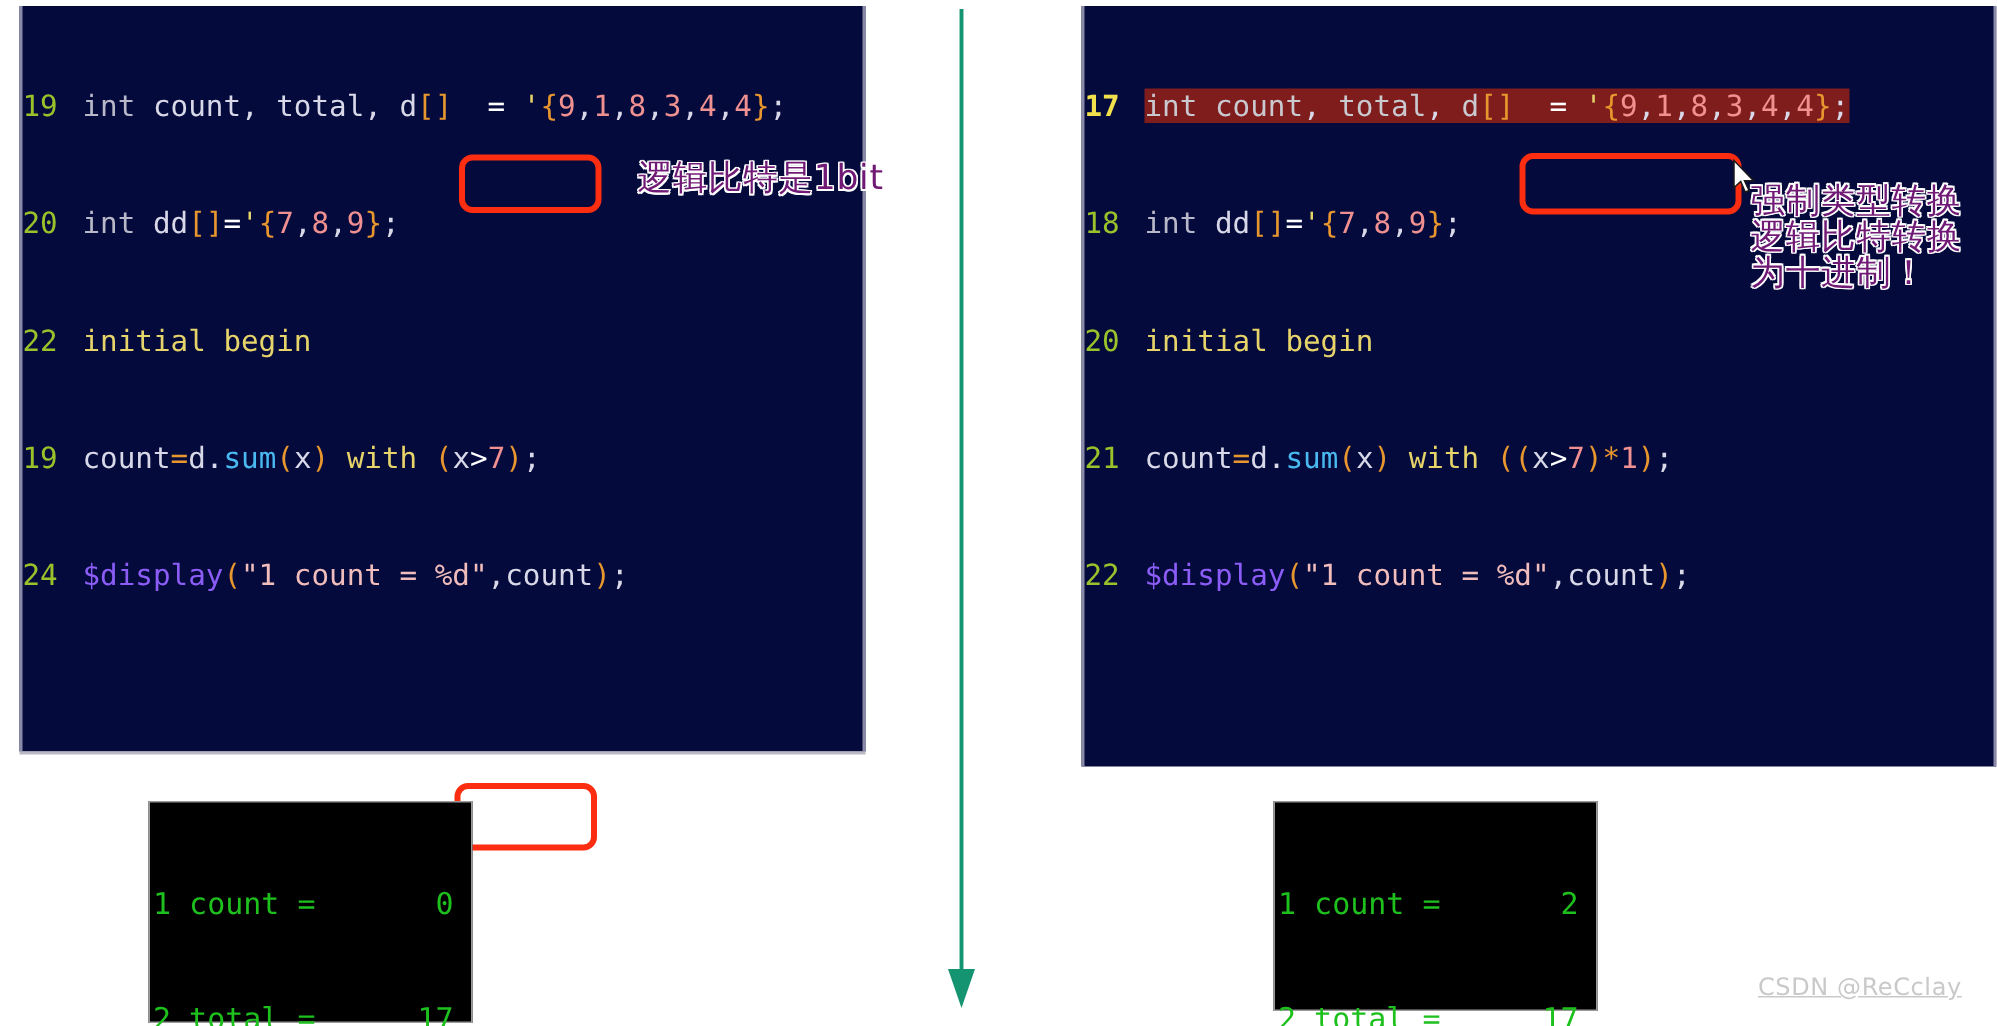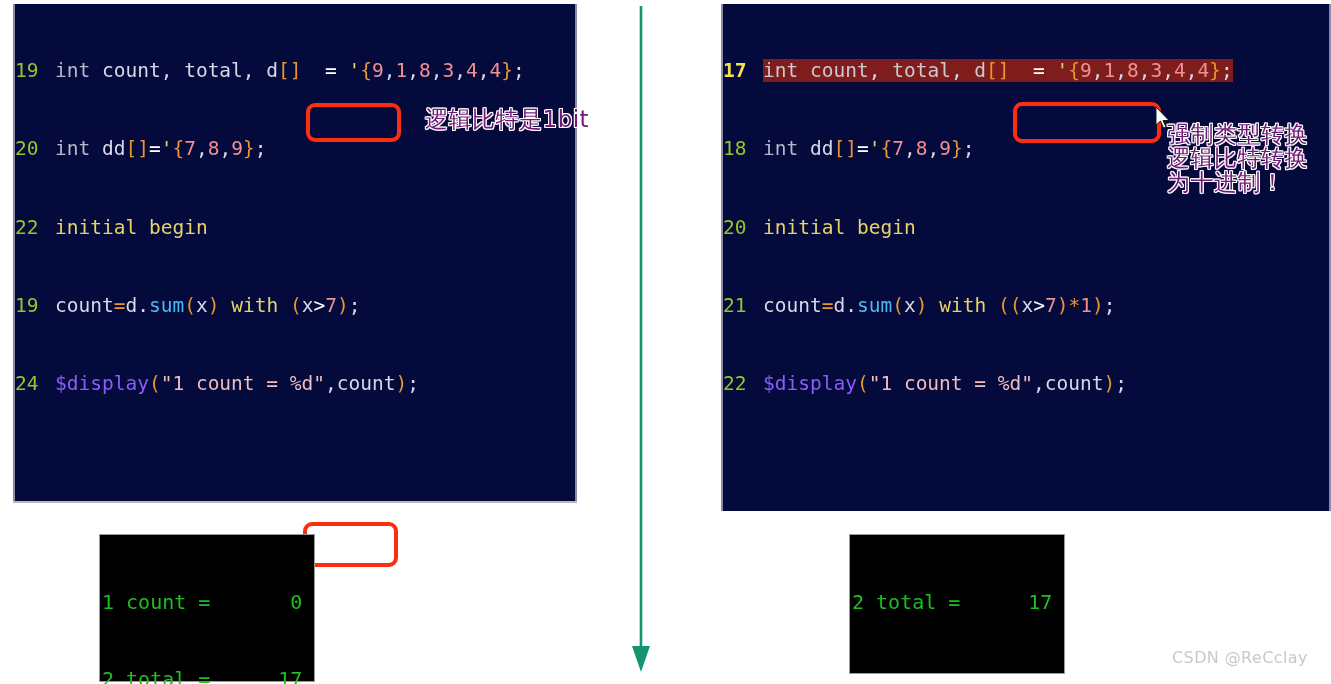--- a/index.html
+++ b/index.html
@@ -134,20 +134,21 @@
 
   
   #watermark {
     position: absolute;
     left: 1172px;
     top: 648px;
     color: #c9c9c9;
     font-family: "DejaVu Sans", sans-serif;
     font-size: 16px;
     letter-spacing: 0.4px;
+    text-decoration: underline;
   }
 
   
   #seam-left {
     position: absolute;
     left: 13px; top: 501px; width: 564px; height: 2px;
     background: #b9b9c4;
   }
 </style>
 </head>
@@ -212,20 +213,21 @@
 
 <div class="terminal" id="term-left">
   <span class="term-row"><span class="term-label">1 count =</span><span class="term-val">0</span></span>
   <span class="term-row"><span class="term-label">2 total =</span><span class="term-val">17</span></span>
   
   
   
 </div>
 
 <div class="terminal" id="term-right">
+  <span class="term-row"><span class="term-label">1 count =</span><span class="term-val">2</span></span>
   <span class="term-row"><span class="term-label">2 total =</span><span class="term-val">17</span></span>
   
   
   
 </div>
 
 <svg id="mouse-cursor" viewBox="0 0 16 24">
   <polygon points="1,1 1,19 5.5,15 8.5,22 11,21 8,14.5 14,14.5" fill="#ffffff" stroke="#1a1a1a" stroke-width="1"></polygon>
 </svg>
 

